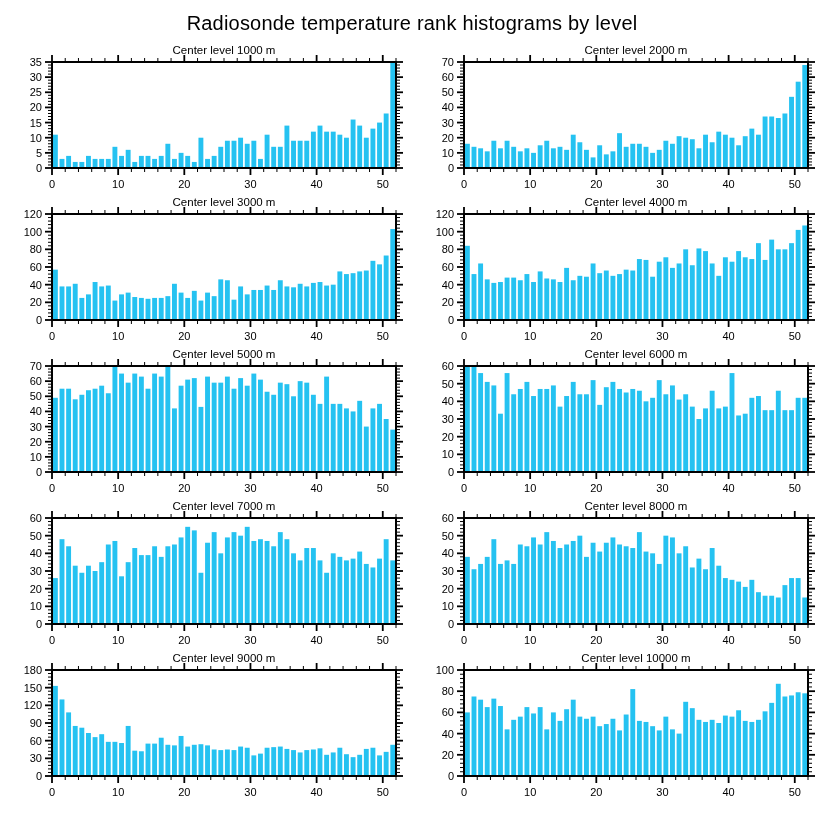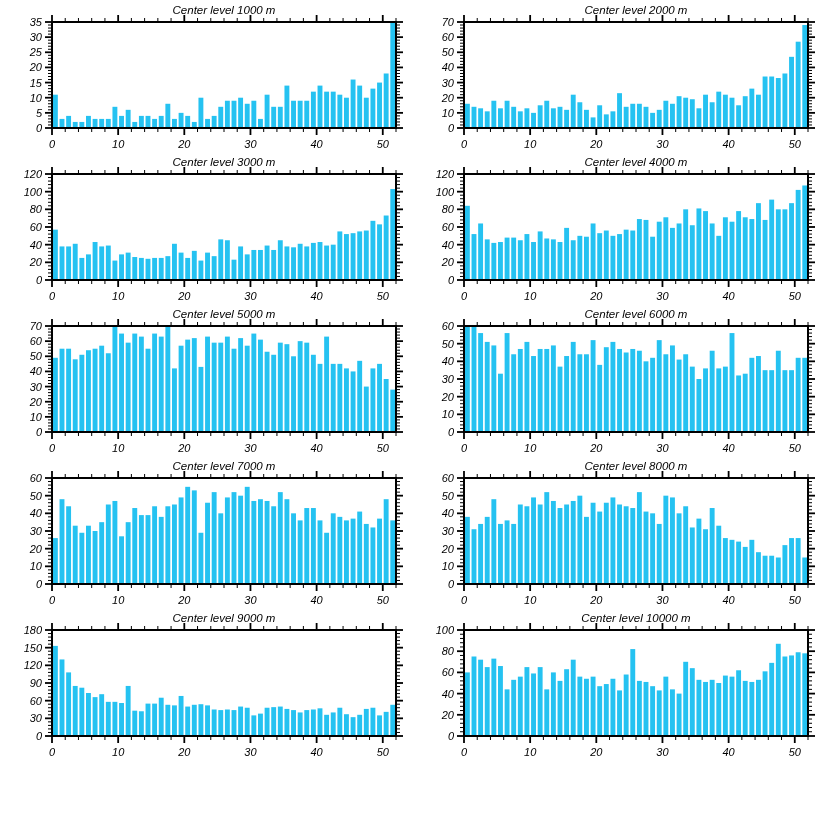--- a/index.html
+++ b/index.html
@@ -27,31 +27,31 @@
   #charts-grid {
     display: grid;
     grid-template-columns: 412px 412px;
     grid-auto-rows: 152px;
     margin-top: 2px;
   }
   .cell {
     width: 412px;
     height: 152px;
     position: relative;
-    font-style: italic;
   }
   svg text {
     font-family: "Liberation Sans", sans-serif;
     fill: #000000;
   }
 </style>
 </head>
 <body>
 
 <div id="page">
+  <div id="main-title">Radiosonde temperature rank histograms by level</div>
   <div id="charts-grid">
       <div class="cell"><svg width="412" height="152" viewBox="0 0 412 152">
           <text x="224" y="12" text-anchor="middle" font-size="11.5">Center level 1000 m</text>
           <rect x="52.93" y="92.69" width="4.90" height="33.31" fill="#25C2F1"></rect>
           <rect x="59.54" y="116.91" width="4.90" height="9.09" fill="#25C2F1"></rect>
           <rect x="66.16" y="113.89" width="4.90" height="12.11" fill="#25C2F1"></rect>
           <rect x="72.77" y="119.94" width="4.90" height="6.06" fill="#25C2F1"></rect>
           <rect x="79.39" y="119.94" width="4.90" height="6.06" fill="#25C2F1"></rect>
           <rect x="86.00" y="113.89" width="4.90" height="12.11" fill="#25C2F1"></rect>
           <rect x="92.62" y="116.91" width="4.90" height="9.09" fill="#25C2F1"></rect>

